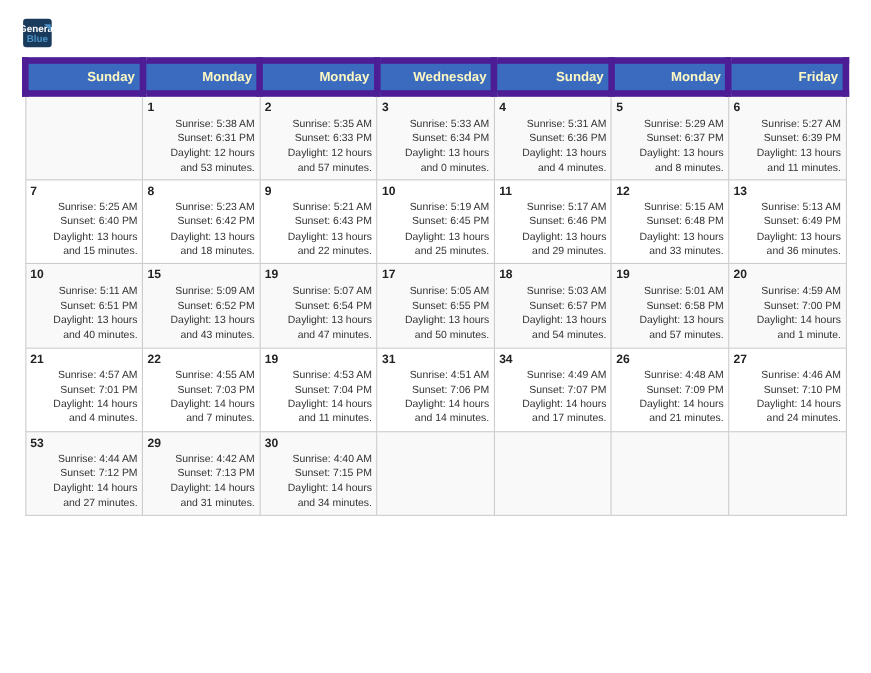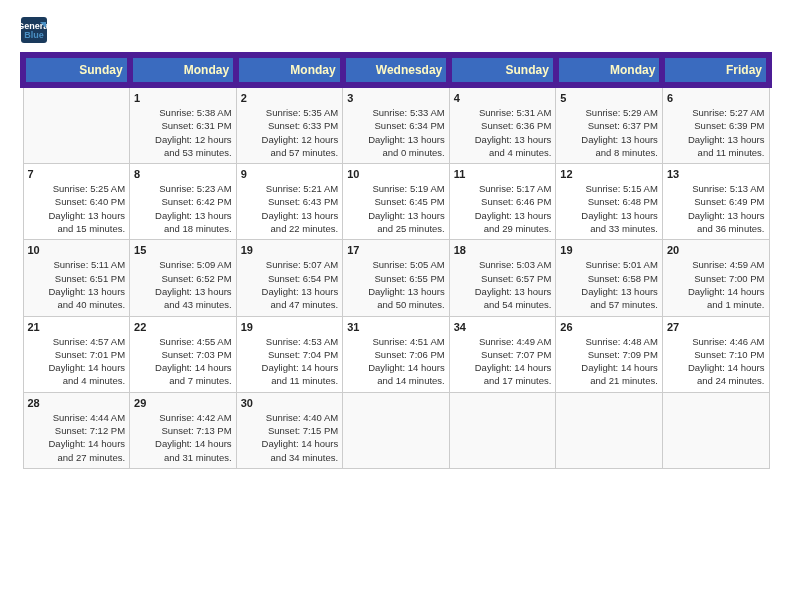--- a/index.html
+++ b/index.html
@@ -242,21 +242,21 @@
             <span class="day-num">26</span>
             <div class="day-info">Sunrise: 4:48 AM<br>Sunset: 7:09 PM<br>Daylight: 14 hours<br>and 21 minutes.</div>
           </td>
           <td>
             <span class="day-num">27</span>
             <div class="day-info">Sunrise: 4:46 AM<br>Sunset: 7:10 PM<br>Daylight: 14 hours<br>and 24 minutes.</div>
           </td>
         </tr>
         <tr>
           <td>
-            <span class="day-num">28</span>
+            <span class="day-num">53</span>
             <div class="day-info">Sunrise: 4:44 AM<br>Sunset: 7:12 PM<br>Daylight: 14 hours<br>and 27 minutes.</div>
           </td>
           <td>
             <span class="day-num">29</span>
             <div class="day-info">Sunrise: 4:42 AM<br>Sunset: 7:13 PM<br>Daylight: 14 hours<br>and 31 minutes.</div>
           </td>
           <td>
             <span class="day-num">30</span>
             <div class="day-info">Sunrise: 4:40 AM<br>Sunset: 7:15 PM<br>Daylight: 14 hours<br>and 34 minutes.</div>
           </td>

